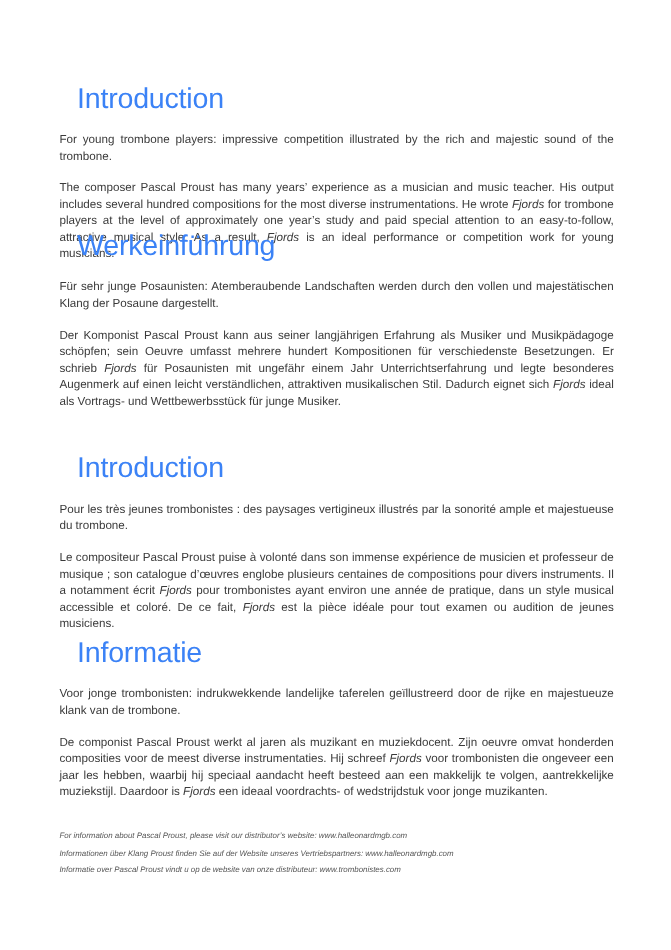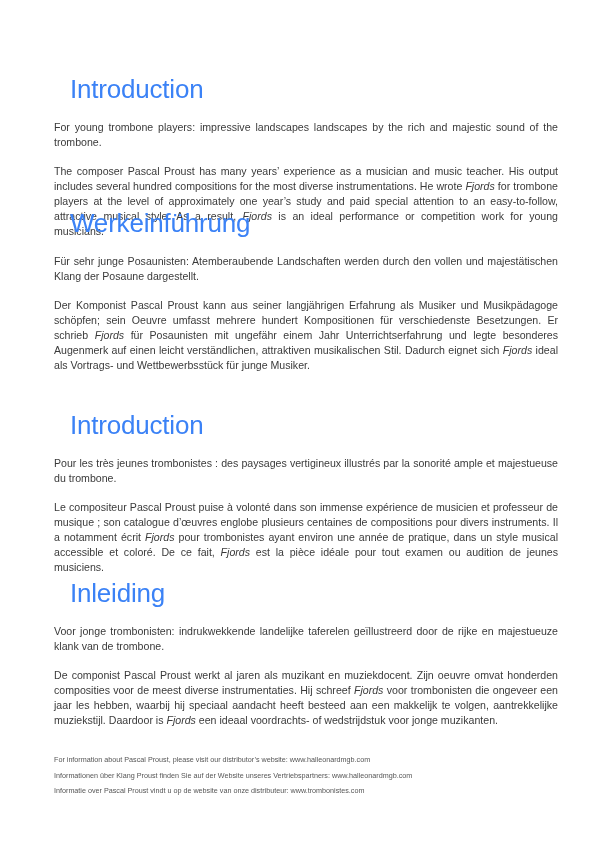--- a/index.html
+++ b/index.html
@@ -6,48 +6,48 @@
   body { width: 610px; height: 864px; position: relative; overflow: hidden;
          font-family: "Liberation Sans", sans-serif; color: #3a3a3a; }
   .page { position: absolute; left: 54px; top: 0; width: 504px; }
   .section { position: absolute; left: 0; width: 504px; }
   .heading { font-family: "Liberation Sans", sans-serif; font-weight: 300;
              font-size: 26px; color: #3b82f6; margin: 16px; line-height: 30px; letter-spacing: -0.2px; }
   .para { font-size: 10.6px; line-height: 15px; margin: 0; text-align: justify; color: #3a3a3a; }
   .para.first { margin-top: 14px; }
   .para.second { margin-top: 14px; }
   .para em { }
-  .footer { position: absolute; left: 0; top: 752px; width: 504px; }
+  .footer { position: absolute; left: 0; top: 752px; width: 504px; font-style: italic; }
   .footer-line { font-size: 7.2px; line-height: 15.5px; color: #555; margin: 0; white-space: nowrap; }
 </style>
 </head>
 <body>
 
 <div class="page">
 
   <div class="section" style="top:58px;">
     <h2 class="heading">Introduction</h2>
-    <p class="para first">For young trombone players: impressive landscapes landscapes by the rich and majestic sound of the  trombone.</p>
+    <p class="para first">For young trombone players: impressive competition illustrated by the rich and majestic sound of the  trombone.</p>
     <p class="para second">The composer Pascal Proust has many years’ experience as a musician and music teacher. His output includes several hundred compositions for the most diverse instrumentations. He wrote <em>Fjords</em> for trombone players at the level of approximately one year’s study and paid special attention to an easy-to-follow, attractive musical style. As a result, <em>Fjords</em> is an ideal performance or competition work for young musicians.</p>
   </div>
 
   <div class="section" style="top:192px;">
     <h2 class="heading">Werkeinführung</h2>
     <p class="para first">Für sehr junge Posaunisten: Atemberaubende Landschaften werden durch den vollen und majestätischen Klang der Posaune dargestellt.</p>
     <p class="para second">Der Komponist Pascal Proust kann aus seiner langjährigen Erfahrung als Musiker und Musikpädagoge schöpfen; sein Oeuvre umfasst mehrere hundert Kompositionen für verschiedenste Besetzungen. Er schrieb <em>Fjords</em> für Posaunisten mit ungefähr einem Jahr Unterrichtserfahrung und legte besonderes Augenmerk auf einen leicht verständlichen, attraktiven musikalischen Stil. Dadurch eignet sich <em>Fjords</em> ideal als Vortrags- und Wettbewerbsstück für junge Musiker.</p>
   </div>
 
   <div class="section" style="top:394px;">
     <h2 class="heading">Introduction</h2>
     <p class="para first">Pour les très jeunes trombonistes : des paysages vertigineux illustrés par la sonorité ample et majestueuse du trombone.</p>
     <p class="para second">Le compositeur Pascal Proust puise à volonté dans son immense expérience de musicien et professeur de musique ; son catalogue d’œuvres englobe plusieurs centaines de compositions pour divers instruments. Il a notamment écrit <em>Fjords</em> pour trombonistes ayant environ une année de pratique, dans un style musical accessible et coloré. De ce fait, <em>Fjords</em> est la pièce idéale pour tout examen ou audition de jeunes musiciens.</p>
   </div>
 
   <div class="section" style="top:562px;">
-    <h2 class="heading">Inleiding</h2>
+    <h2 class="heading">Informatie</h2>
     <p class="para first">Voor jonge trombonisten: indrukwekkende landelijke taferelen geïllustreerd door de rijke en majestueuze klank van de trombone.</p>
     <p class="para second">De componist Pascal Proust werkt al jaren als muzikant en muziekdocent. Zijn oeuvre omvat honderden composities voor de meest diverse instrumentaties. Hij schreef <em>Fjords</em> voor trombonisten die ongeveer een jaar les hebben, waarbij hij speciaal aandacht heeft besteed aan een makkelijk te volgen, aantrekkelijke muziekstijl. Daardoor is <em>Fjords</em> een ideaal voordrachts- of wedstrijdstuk voor jonge muzikanten.</p>
   </div>
 
   <div class="footer">
     <p class="footer-line">For information about Pascal Proust, please visit our distributor’s website: www.halleonardmgb.com</p>
     <p class="footer-line">Informationen über Klang Proust finden Sie auf der Website unseres Vertriebspartners: www.halleonardmgb.com</p>
     <p class="footer-line">Informatie over Pascal Proust vindt u op de website van onze distributeur: www.trombonistes.com</p>
   </div>
 

